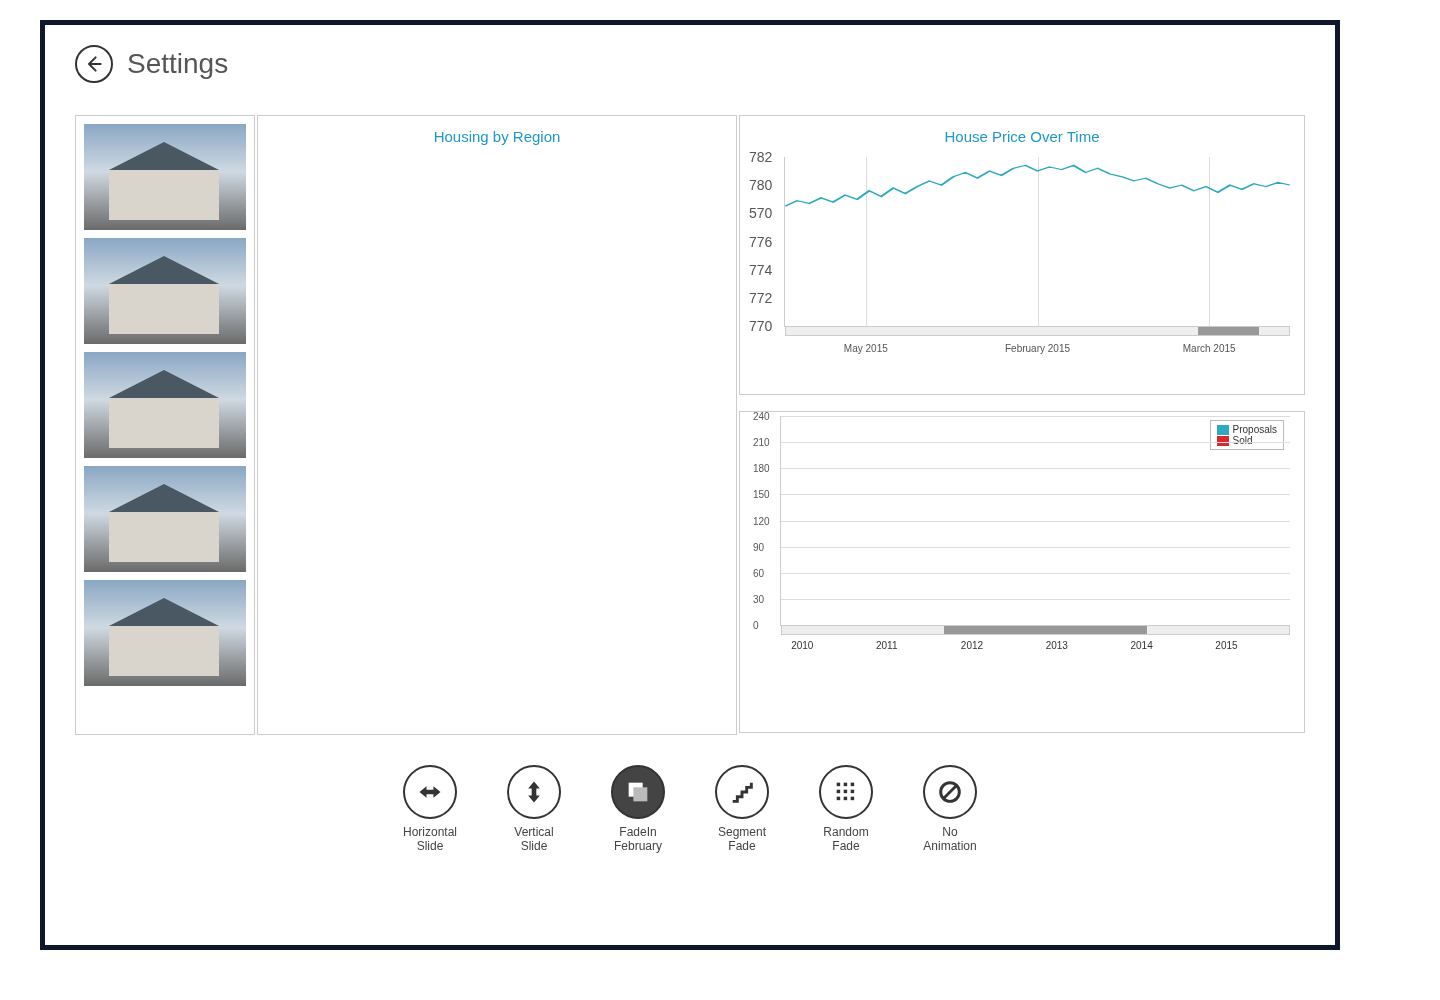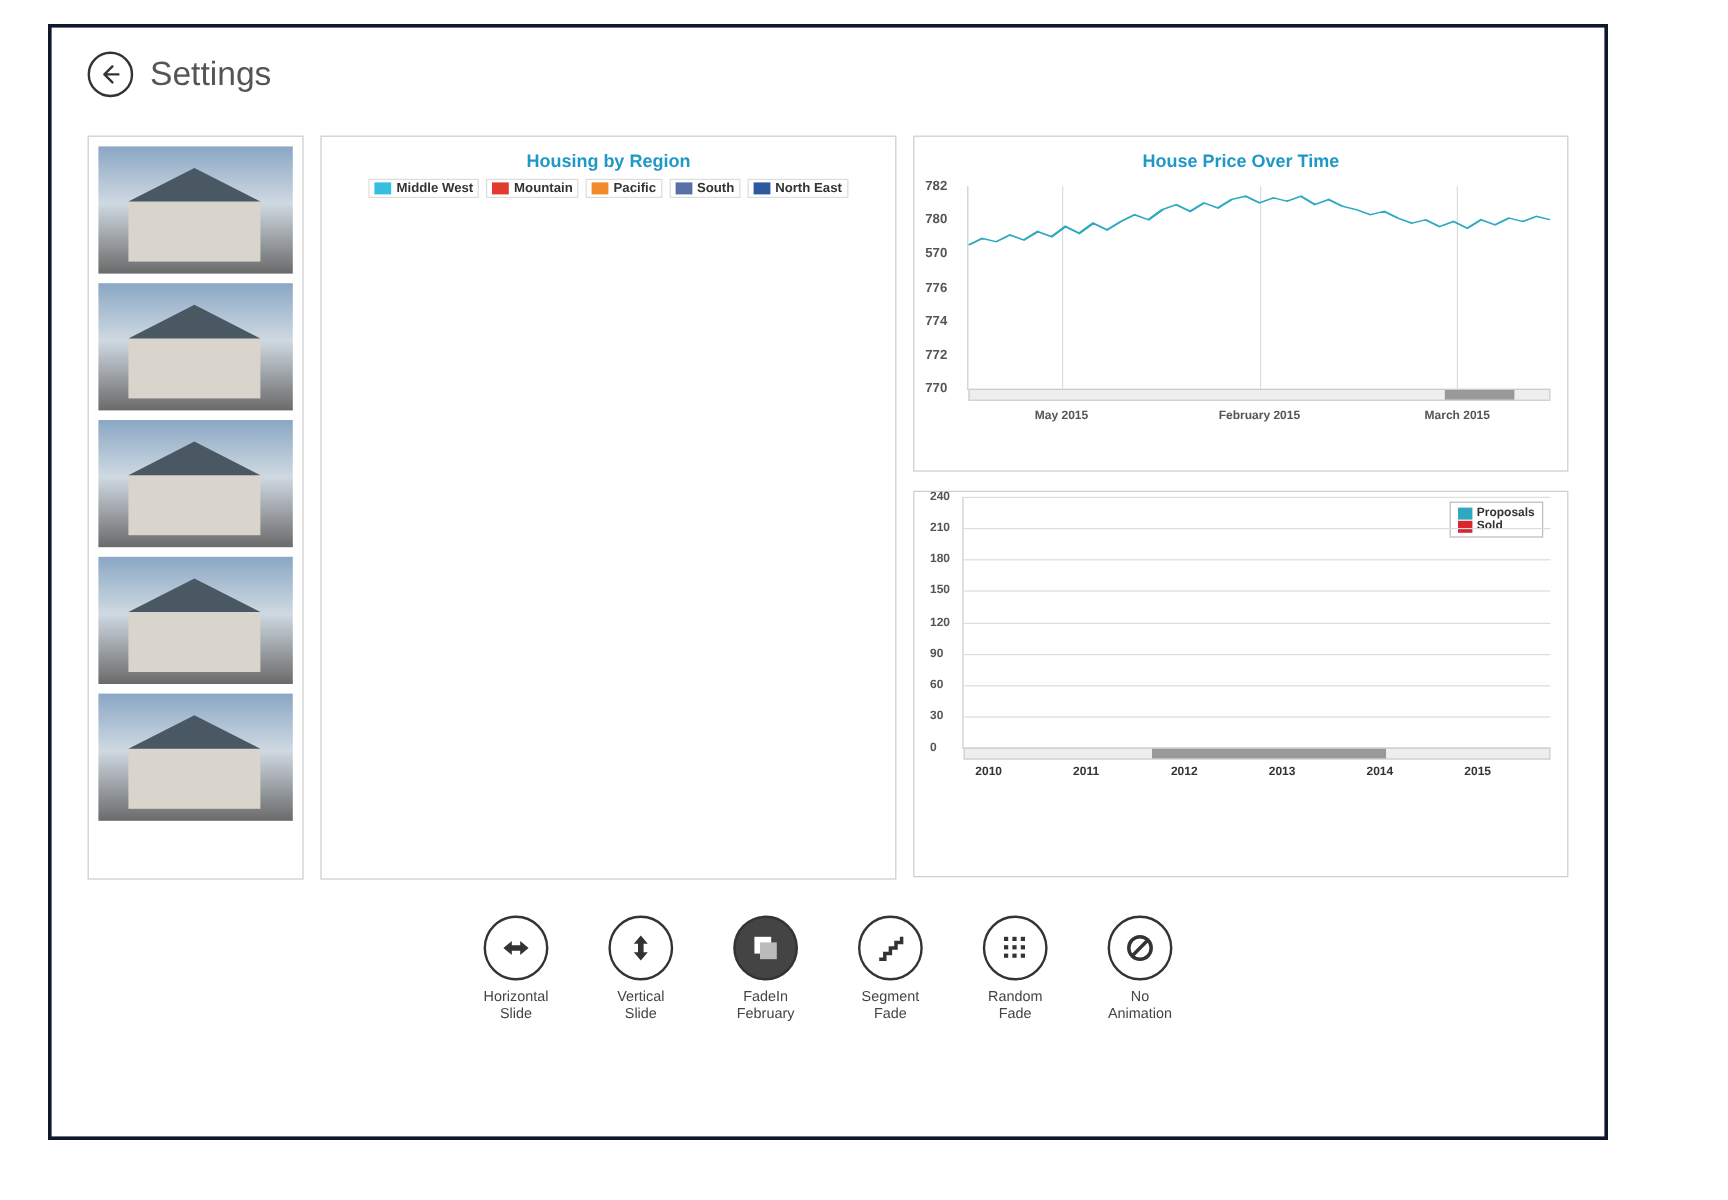--- a/index.html
+++ b/index.html
@@ -5,21 +5,21 @@
   * { box-sizing: border-box; margin: 0; padding: 0; }
   body {
     font-family: "Segoe UI", Arial, sans-serif;
     background: #fff;
     color: #333;
     width: 1440px;
     height: 1000px;
     padding: 20px 40px;
   }
   .frame {
-    border: 3px solid #0f172a;
+    border: 5px solid #0f172a;
     width: 1300px;
     height: 930px;
     padding: 20px 30px 10px 30px;
     position: relative;
   }
   .header {
     display: flex;
     align-items: center;
     gap: 14px;
     margin-bottom: 32px;
@@ -28,22 +28,21 @@
     width: 38px; height: 38px;
     border: 2px solid #333; border-radius: 50%;
     display: flex; align-items: center; justify-content: center;
     cursor: pointer;
   }
   .back-btn svg { width: 20px; height: 20px; }
   .page-title { font-size: 28px; font-weight: 300; color: #555; }
 
   .dash {
     display: flex;
-    gap: 14px;
-    font-weight: bold;
+    gap: 2px;
   }
   .thumb-col {
     width: 180px;
     border: 1px solid #ccc;
     padding: 8px;
     display: flex; flex-direction: column; gap: 8px;
   }
   .thumb {
     width: 100%; height: 106px;
     background: linear-gradient(180deg,#8aa7c4 0%,#cfd9e2 45%,#6a6a6a 100%);
@@ -93,21 +92,21 @@
     display: flex; justify-content: center; gap: 6px;
     font-size: 11px; padding-bottom: 14px; flex-wrap: wrap;
     border-top: none;
   }
   .legend-item { display: flex; align-items: center; gap: 4px; border:1px solid #ddd; padding:1px 4px;}
   .lg-sw { width: 14px; height: 10px; }
 
   
   .line-area { position: relative; margin: 6px 14px 8px 44px; height: 170px; border-left:1px solid #ccc; border-bottom:1px solid #ccc;}
   .grid-v { position:absolute; top:0; bottom:0; width:1px; background:#ddd;}
-  .y-tick { position:absolute; left:-36px; font-size:11px; color:#555; transform: translateY(-50%);}
+  .y-tick { position:absolute; left:-36px; font-size:14px; color:#555; transform: translateY(-50%);}
   .x-lbl { position:absolute; bottom:-28px; font-size:10px; color:#555; transform: translateX(-50%);}
   .line-path { position:absolute; left:0; top:0; width:100%; height:100%; }
   .hscroll { position:absolute; left:0; right:0; bottom:-10px; height:10px; background:#eee; border:1px solid #ccc;}
   .hscroll .thumb-s { position:absolute; height:100%; background:#999; }
 
   
   .bar-area { position: relative; margin: 4px 14px 8px 40px; height: 210px; border-left:1px solid #ccc; border-bottom:1px solid #ccc;}
   .bar-grid-h { position:absolute; left:0; right:0; height:1px; background:#ddd;}
   .bar-ytick { position:absolute; left:-28px; font-size:10px; color:#555; transform: translateY(-50%);}
   .bar-group { position:absolute; bottom:0; width:60px; }
@@ -158,42 +157,20 @@
     <div class="thumb-col">
       <div class="thumb"></div>
       <div class="thumb"></div>
       <div class="thumb"></div>
       <div class="thumb"></div>
       <div class="thumb"></div>
     </div>
 
     <div class="panel donut-panel">
       <div class="panel-title">Housing by Region</div>
-      <div class="legend-row">
-        <div class="legend-item">
-            <span class="lg-sw" style="background:#34bfe0"></span>
-            <span>Middle West</span>
-          </div>
-        <div class="legend-item">
-            <span class="lg-sw" style="background:#e23a2e"></span>
-            <span>Mountain</span>
-          </div>
-        <div class="legend-item">
-            <span class="lg-sw" style="background:#f08a2b"></span>
-            <span>Pacific</span>
-          </div>
-        <div class="legend-item">
-            <span class="lg-sw" style="background:#5a6fa6"></span>
-            <span>South</span>
-          </div>
-        <div class="legend-item">
-            <span class="lg-sw" style="background:#2b5aa0"></span>
-            <span>North East</span>
-          </div>
-      </div>
     </div>
 
     <div class="right-col">
 
       <div class="panel line-panel">
         <div class="panel-title">House Price Over Time</div>
         <div class="line-area">
           <div class="grid-v" style="left:16%"></div>
           <div class="grid-v" style="left:50%"></div>
           <div class="grid-v" style="left:84%"></div>

